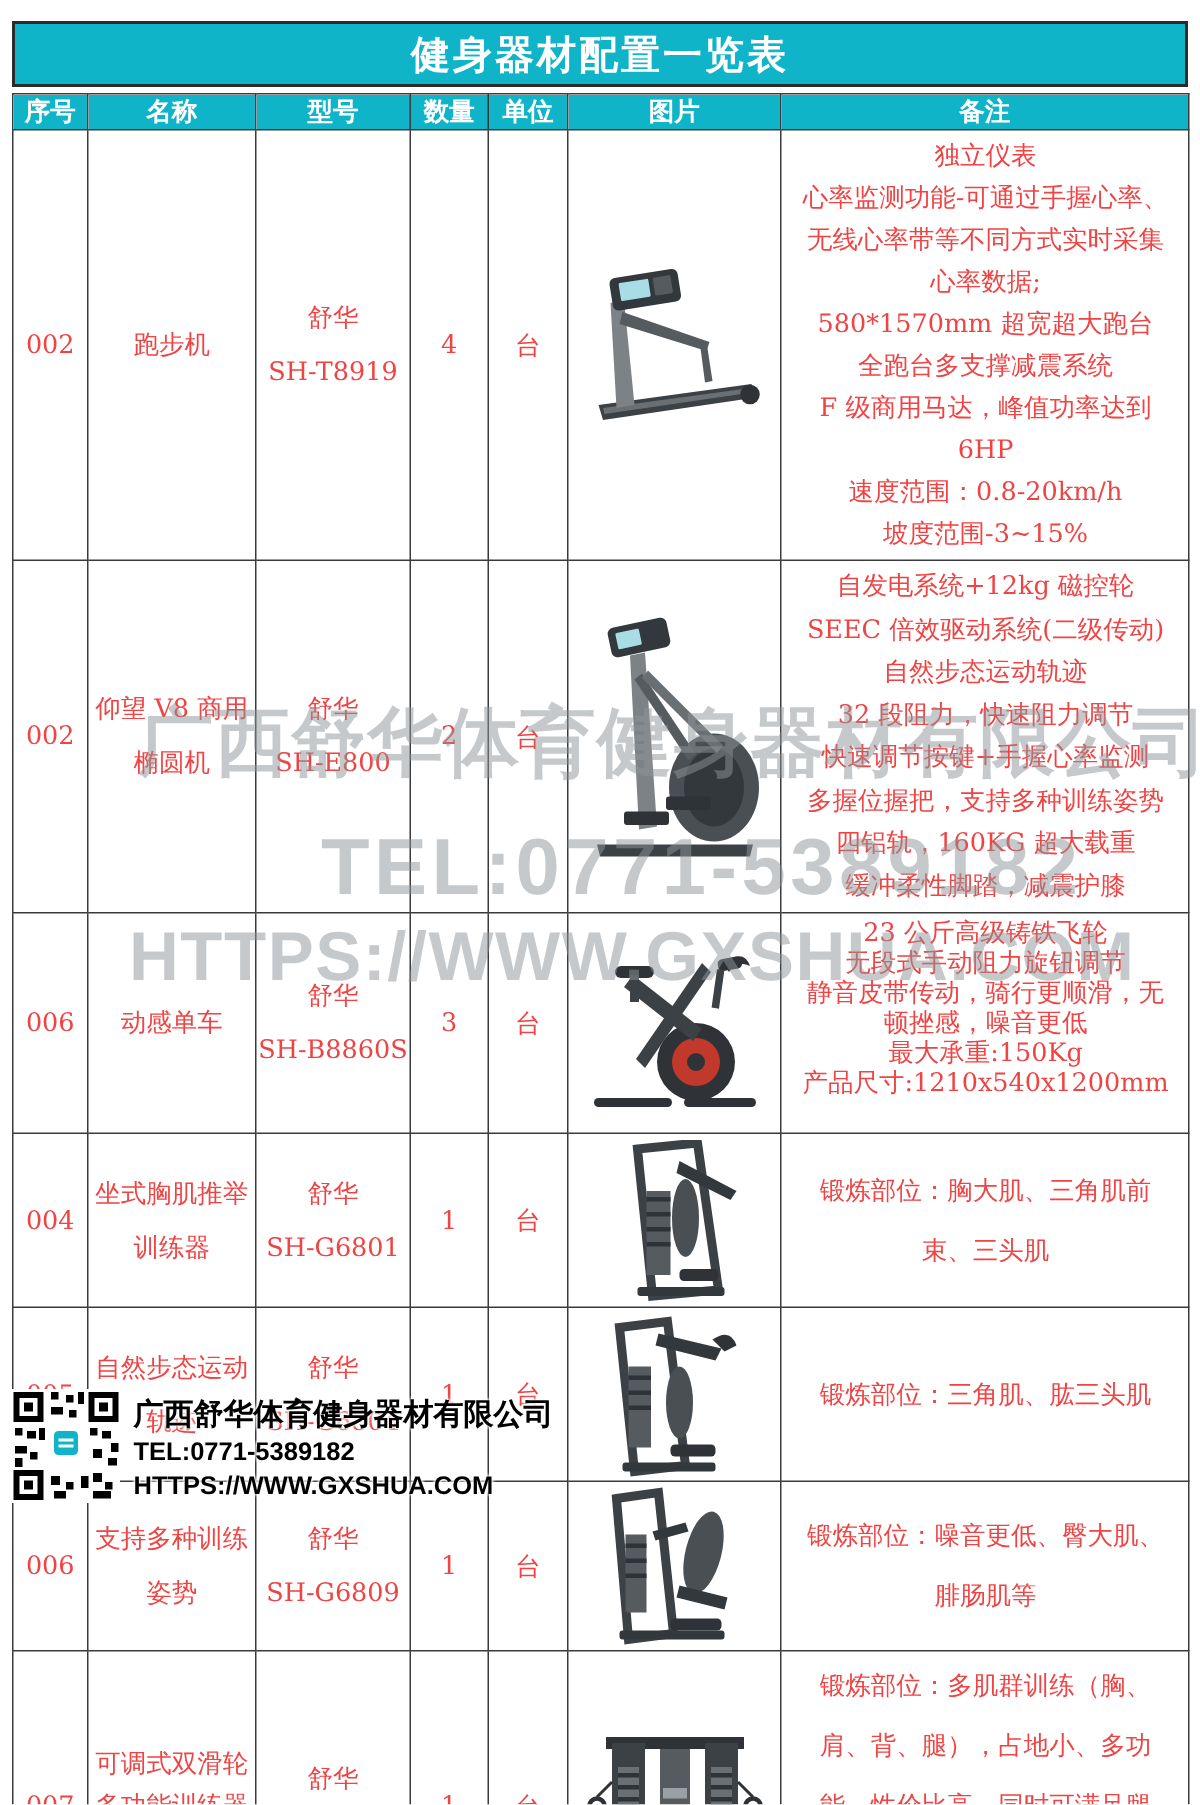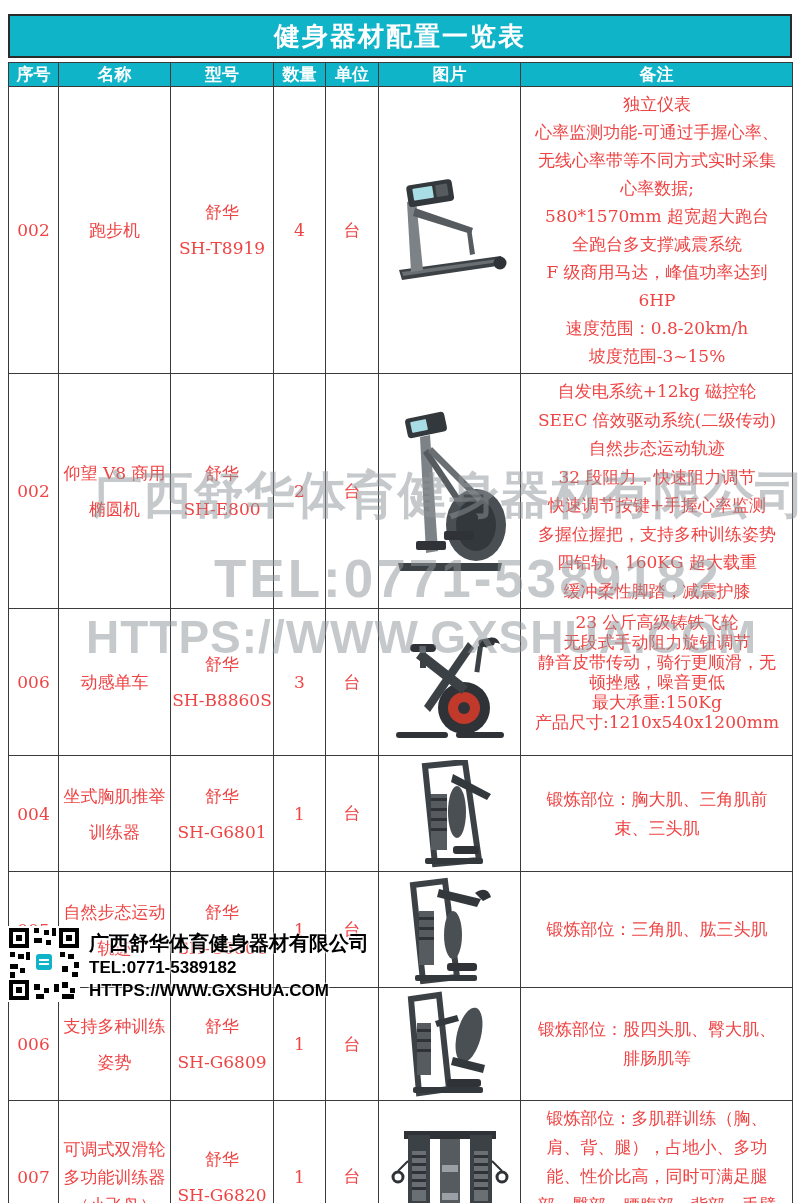--- a/index.html
+++ b/index.html
@@ -24,21 +24,21 @@
   }
   table.cfg thead th {
     background:var(--accent); color:#fff; height:19px;
     font-family:"Liberation Sans","DejaVu Sans",sans-serif;
     font-weight:bold; font-size:17px;
   }
   td.model, td.name { white-space:pre-line; line-height:36px; }
   tr.r7 td.name { line-height:28px; }
   td.remark {
     text-align:left; vertical-align:middle; padding:3px 8px 3px 9px;
-    white-space:pre-line; line-height:29px;
+    white-space:pre-line; line-height:40px;
   }
   tr.r1 td.remark, tr.r2 td.remark, tr.r3 td.remark { vertical-align:top; }
   tr.r1 td.remark { line-height:28px; }
   tr.r2 td.remark { line-height:28.5px; }
   tr.r3 td.remark { line-height:20px;text-align:center; }
   tr.r1 { height:255px; } tr.r2 { height:231px; } tr.r3 { height:147px; }
   tr.r4 { height:116px; } tr.r5 { height:116px; } tr.r6 { height:113px; }
   tr.r7 { height:117px; }
   td.pic { vertical-align:middle; }
   td.pic svg { display:block; margin:0 auto; }
@@ -254,21 +254,21 @@
             <rect x="22" y="38" width="14" height="3" fill="#2f3338"></rect>
             <rect x="22" y="48" width="14" height="3" fill="#2f3338"></rect>
             <rect x="22" y="58" width="14" height="3" fill="#2f3338"></rect>
             <ellipse cx="74" cy="44" rx="12" ry="28" fill="#4a4f54" transform="rotate(14 74 44)"></ellipse>
             <path d="M58 66 L90 74 L88 82 L56 74 Z" fill="#33383d"></path>
             <path d="M40 30 L62 24 L64 30 L42 36 Z" fill="#33383d"></path>
             <rect x="52" y="88 " width="34" height="8" rx="3" fill="#2f3338"></rect>
             <rect x="18" y="96" width="70" height="6" rx="2" fill="#33383d"></rect>
           </svg>
         </td>
-        <td class="remark">锻炼部位：股四头肌、臀大肌、腓肠肌等</td>
+        <td class="remark">锻炼部位：噪音更低、臀大肌、腓肠肌等</td>
       </tr>
 
       <tr class="r7">
         <td>007</td>
         <td class="name">可调式双滑轮多功能训练器（小飞鸟）</td>
         <td class="model">舒华
 SH-G6820</td>
         <td>1</td>
         <td>台</td>
         <td class="pic">

